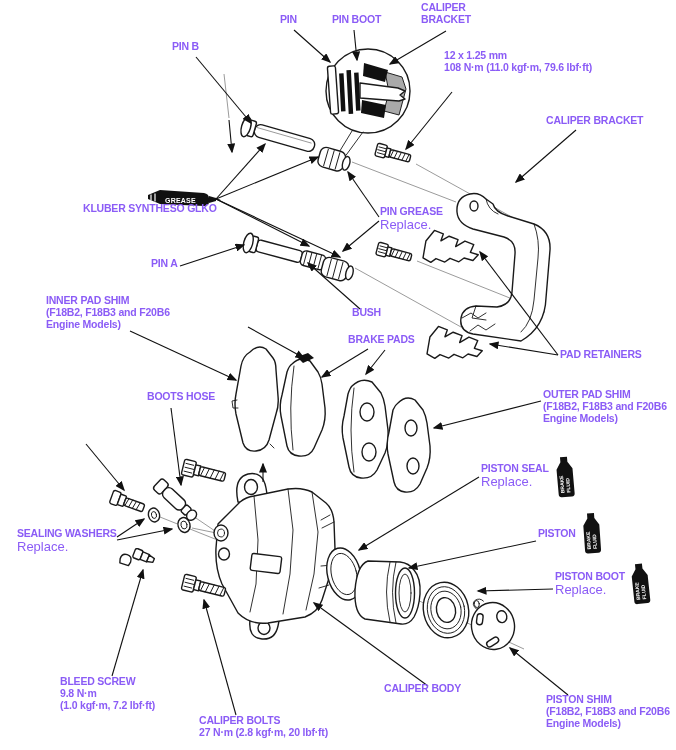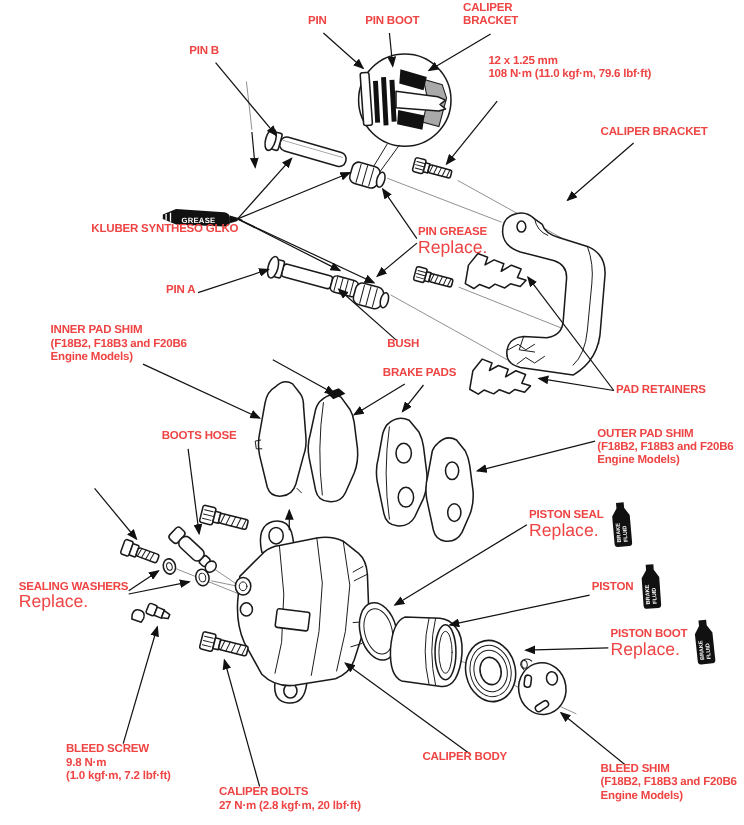--- a/index.html
+++ b/index.html
@@ -1,22 +1,22 @@
 <!DOCTYPE html>
 <html><head>
 <meta charset="utf-8">
 <style>
   html,body{margin:0;padding:0;background:#fff}
   .stage{position:relative;width:676px;height:750px;background:#fff;overflow:hidden;
          font-family:"Liberation Sans",sans-serif}
   .stage svg{position:absolute;left:0;top:0}
-  .lbl{position:absolute;color:#ef4444}
+  .lbl{position:absolute;color:#8b5cf6}
   .lbl .t{display:block;font-weight:700;font-size:10.5px;line-height:1.16;
           letter-spacing:-0.2px;white-space:pre-line}
-  .lbl .s{display:block;font-weight:400;font-size:16px;line-height:1.16;white-space:pre-line}
+  .lbl .s{display:block;font-weight:400;font-size:13px;line-height:1.16;white-space:pre-line}
   .part{fill:#fff;stroke:#1a1a1a;stroke-width:1.4;stroke-linejoin:round}
   .pt{fill:none;stroke:#1a1a1a;stroke-width:0.9;stroke-linecap:round}
   .ld{fill:none;stroke:#111;stroke-width:1.1}
   .gl{fill:none;stroke:#707070;stroke-width:0.7}
 </style>
 </head>
 <body>
 
 <div class="stage">
 
@@ -344,18 +344,18 @@
 (1.0 kgf·m, 7.2 lbf·ft)</span>
     </div>
 <div class="lbl" style="left:199px;top:714px">
       <span class="t">CALIPER BOLTS
 27 N·m (2.8 kgf·m, 20 lbf·ft)</span>
     </div>
 <div class="lbl" style="left:384px;top:682px">
       <span class="t">CALIPER BODY</span>
     </div>
 <div class="lbl" style="left:546px;top:693px">
-      <span class="t">BLEED SHIM
+      <span class="t">PISTON SHIM
 (F18B2, F18B3 and F20B6
 Engine Models)</span>
     </div>
 
 </div>
 
 </body></html>

